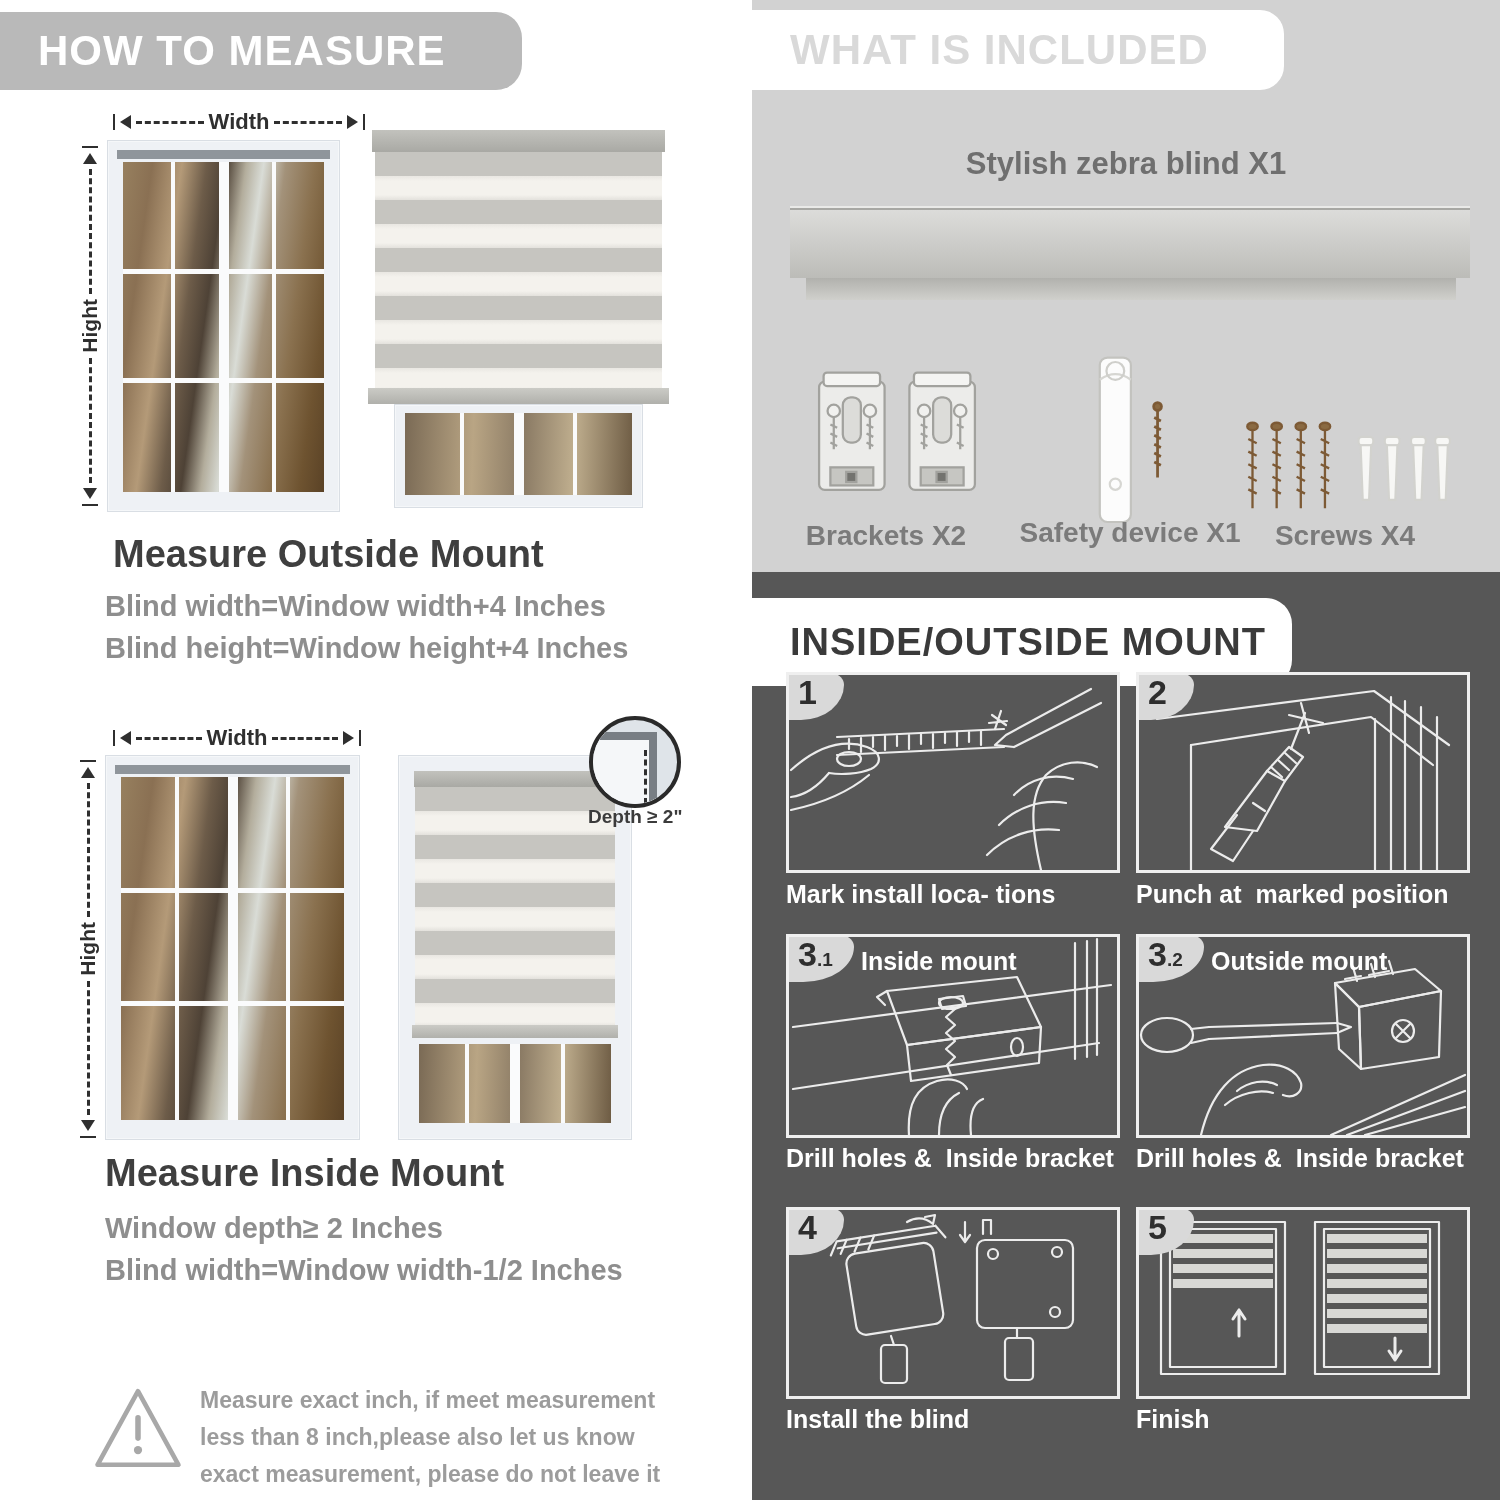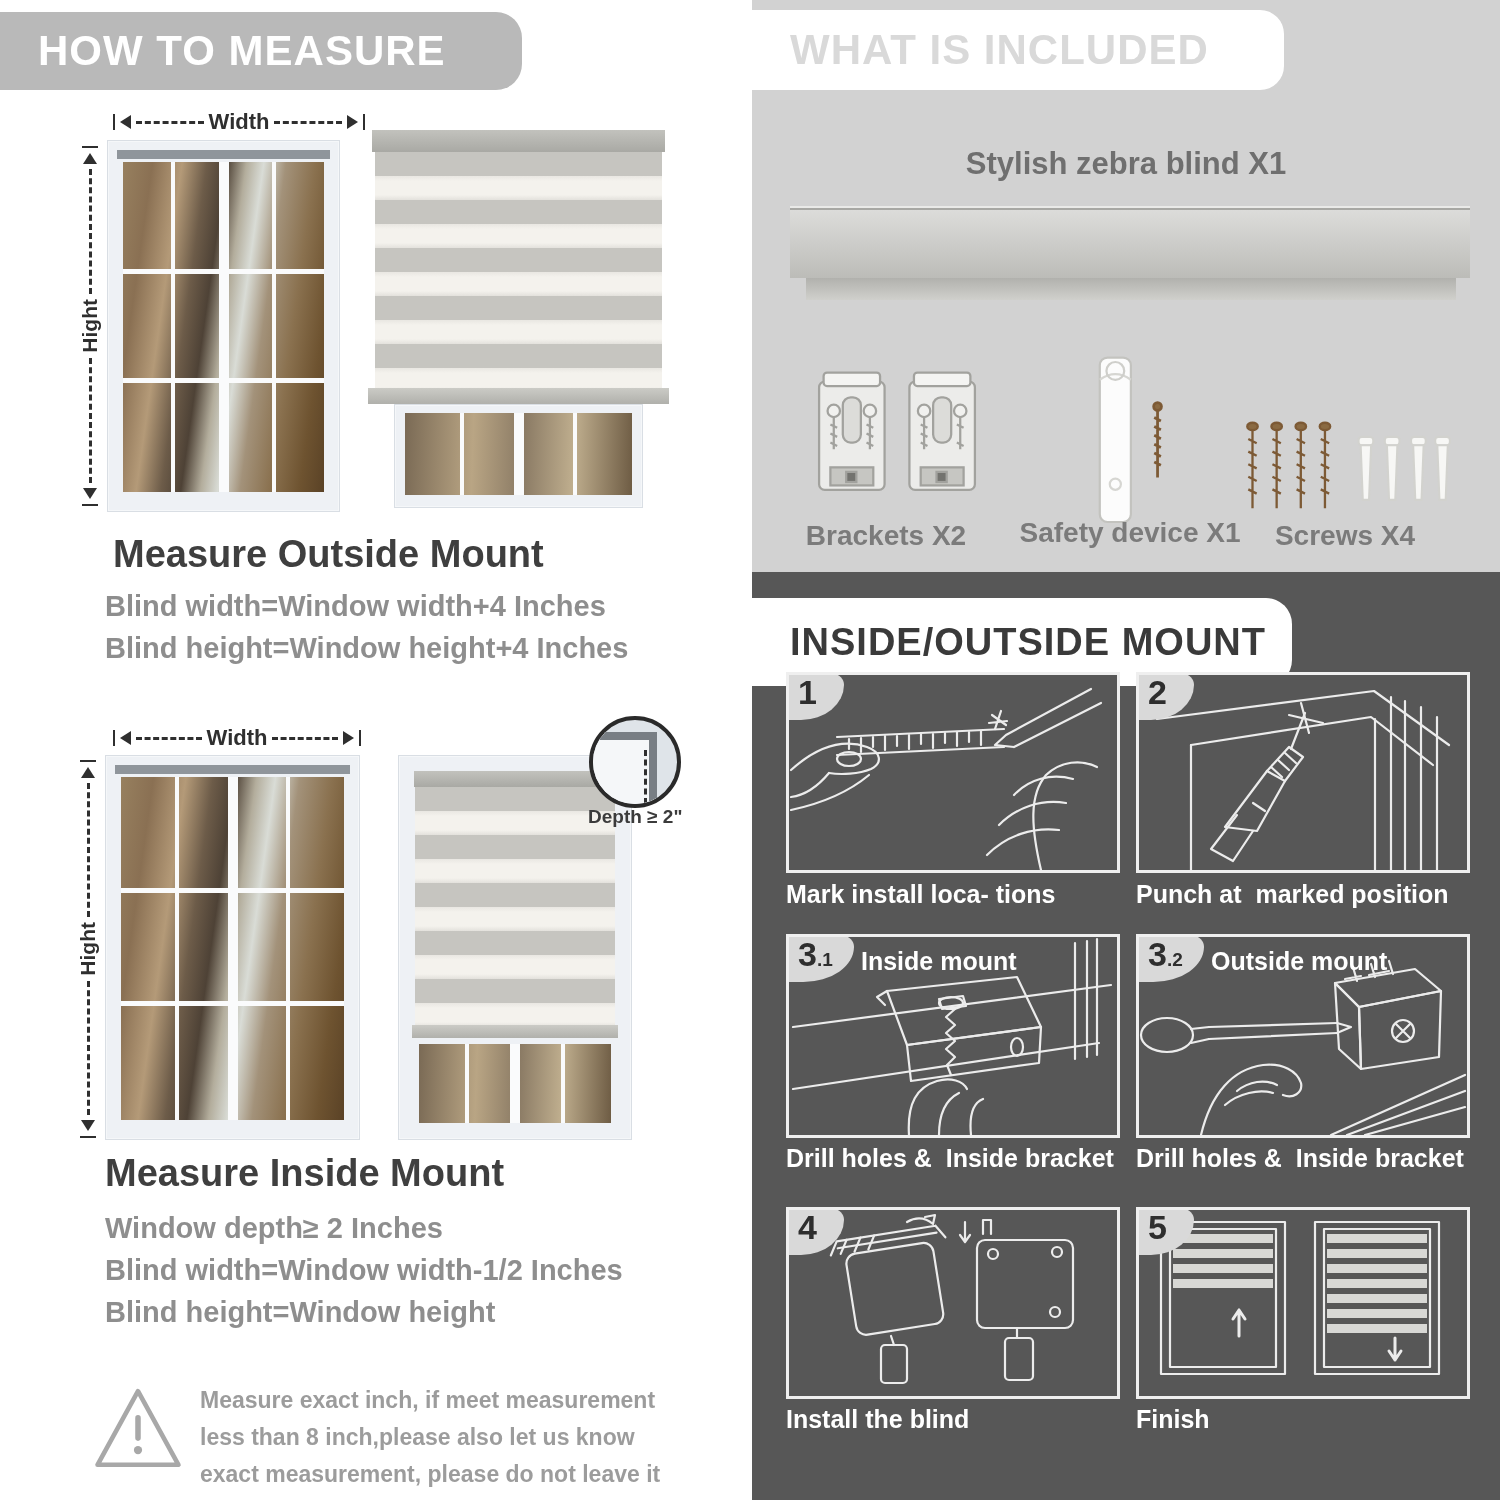--- a/index.html
+++ b/index.html
@@ -179,21 +179,20 @@
 
     <div class="abs mag" style="left:589px;top:716px;width:92px;height:92px;">
       <div class="wallcorner"></div>
       <div class="dashline"></div>
     </div>
     <div class="abs depth-note" style="left:588px;top:806px;width:110px;">Depth ≥ 2"</div>
 
     <div class="abs h-measure" style="left:105px;top:1152px;">Measure Inside Mount</div>
     <div class="abs t-rule" style="left:105px;top:1212px;">Window depth≥ 2 Inches</div>
     <div class="abs t-rule" style="left:105px;top:1254px;">Blind width=Window width-1/2 Inches</div>
-    <div class="abs t-rule" style="left:105px;top:1296px;">Blind height=Window height</div>
 
     <svg class="abs" style="left:92px;top:1383px;" width="92" height="90" viewBox="0 0 100 96">
       <path d="M50 8 L94 88 L6 88 Z" fill="none" stroke="#a8a8a8" stroke-width="5" stroke-linejoin="round"></path>
       <rect x="47" y="34" width="6" height="28" rx="3" fill="#a8a8a8"></rect>
       <circle cx="50" cy="72" r="4.5" fill="#a8a8a8"></circle>
     </svg>
     <div class="abs warn-text" style="left:200px;top:1382px;width:480px;">Measure exact inch, if meet measurement less than 8 inch,please also let us know exact measurement, please do not leave it</div>
   </section>
 
   <section class="abs panel-light" style="left:752px;top:0;width:748px;height:572px;">

